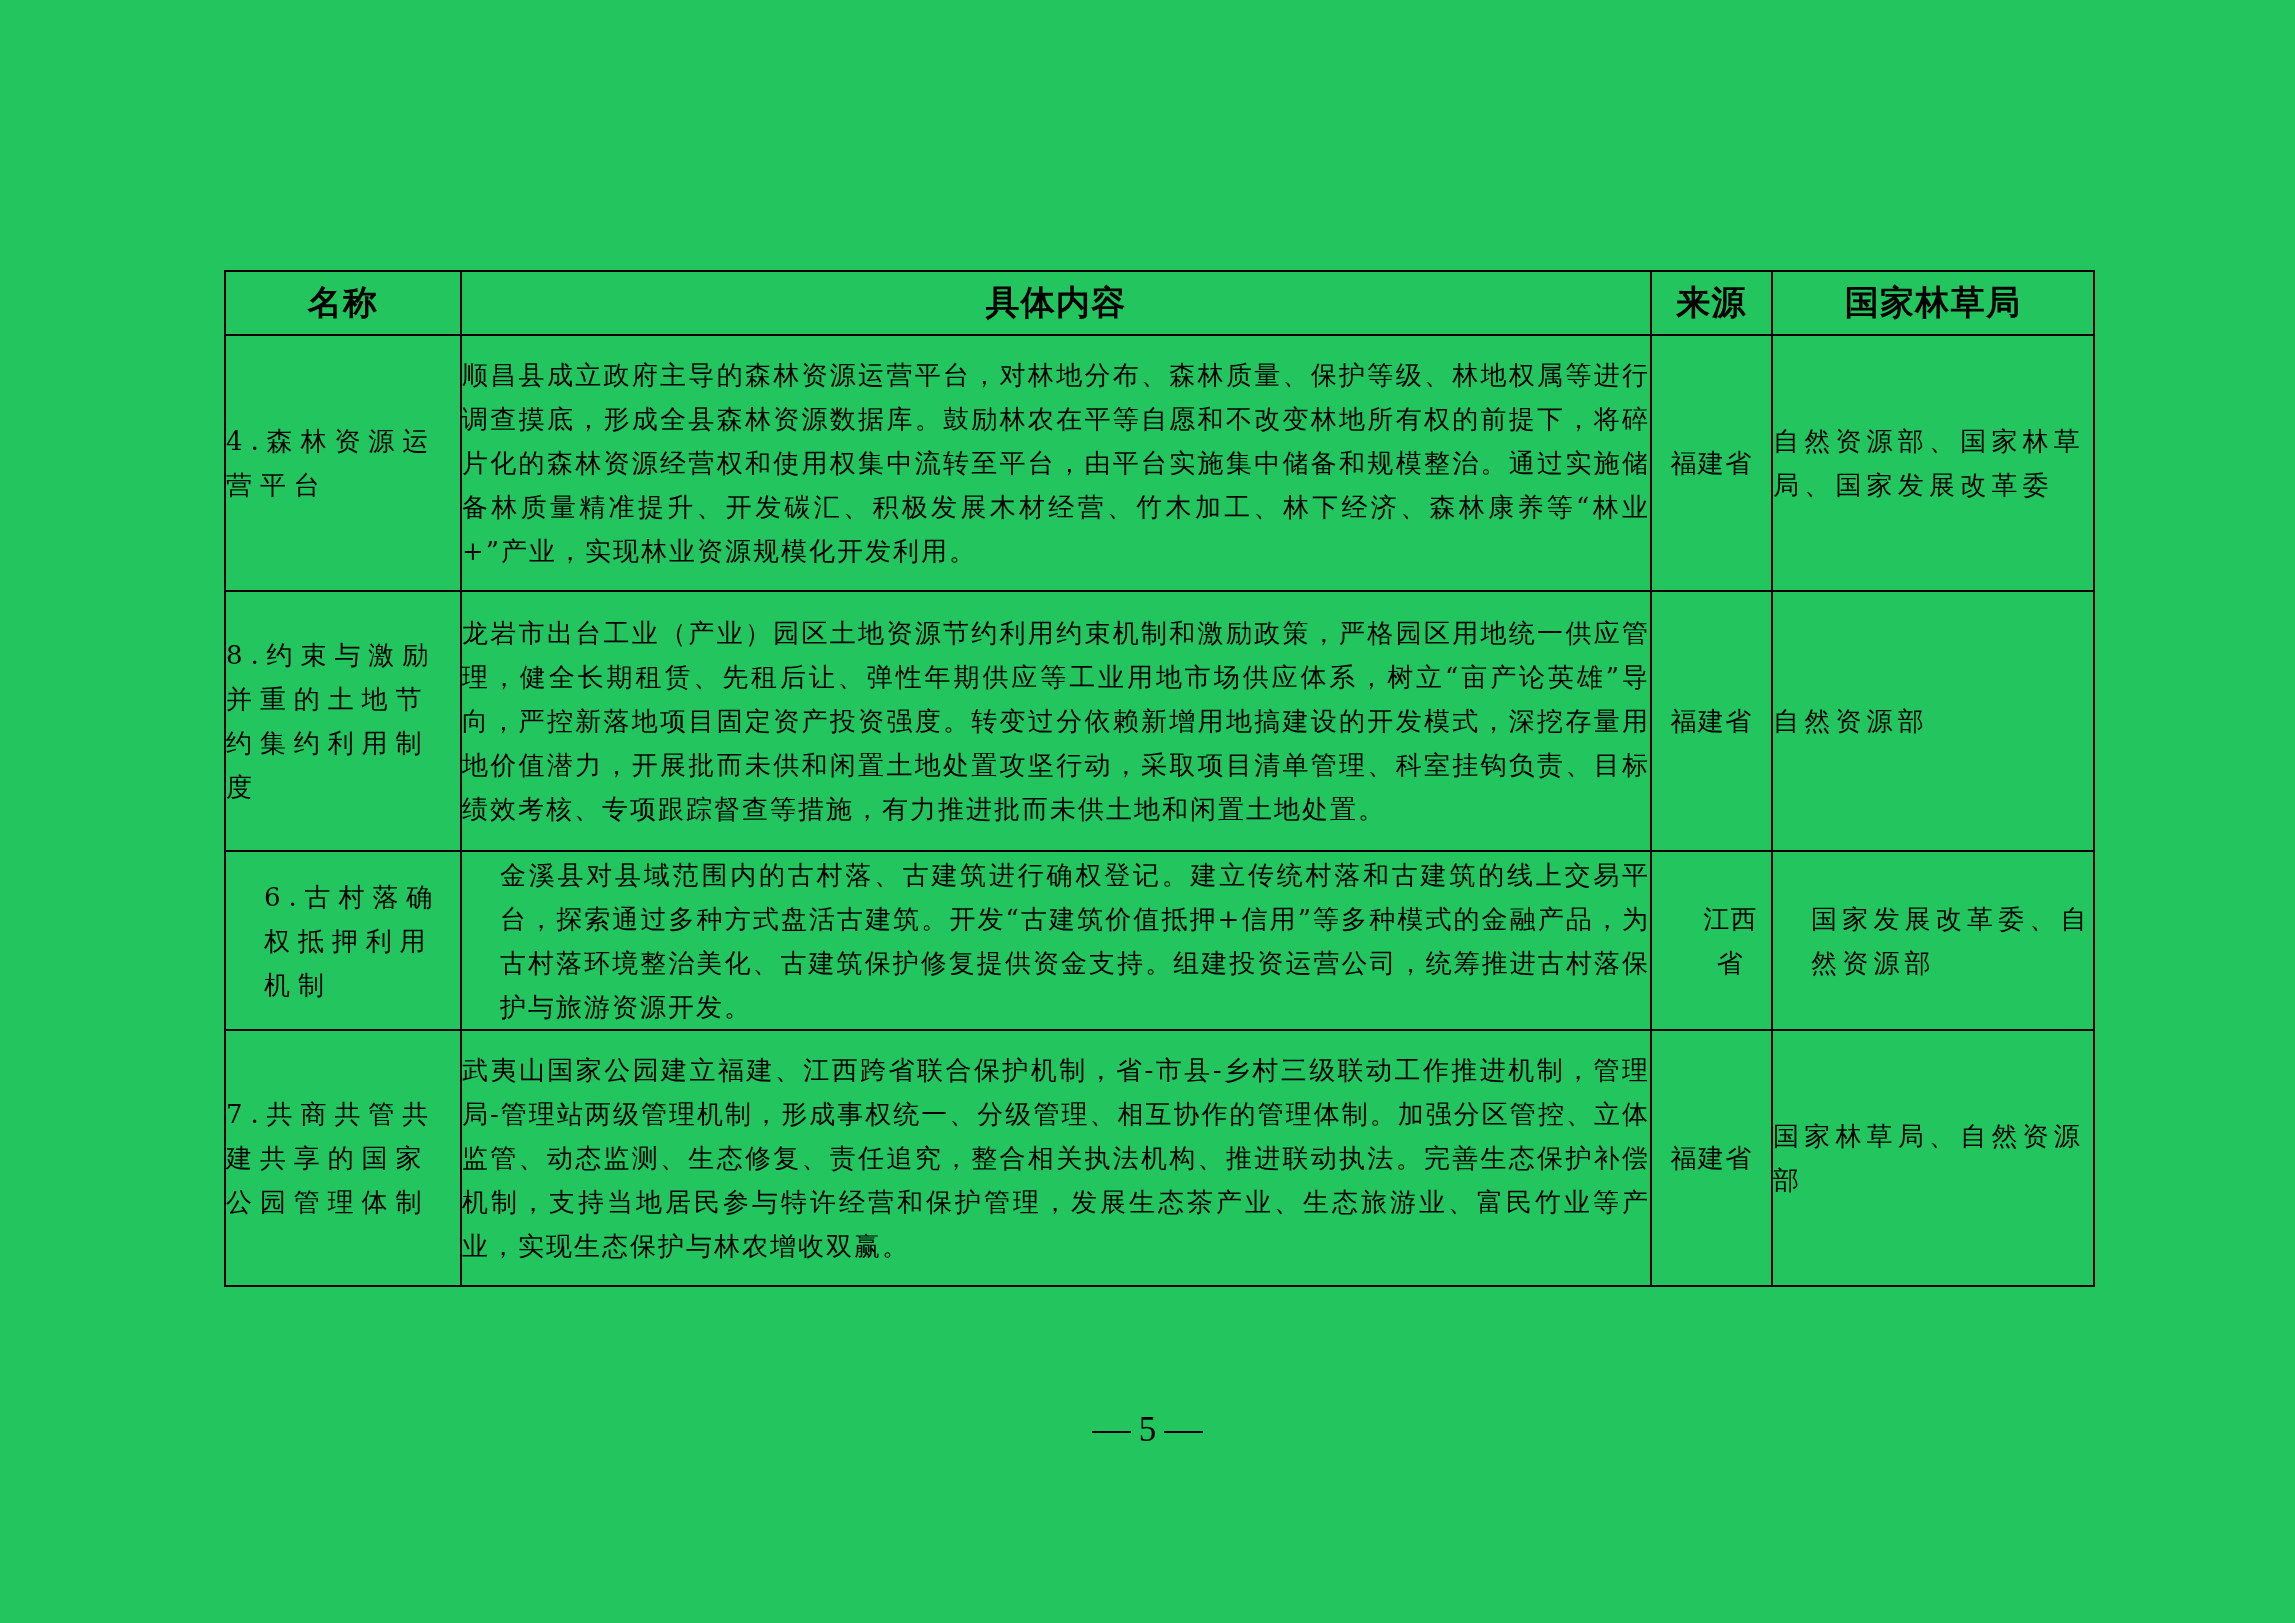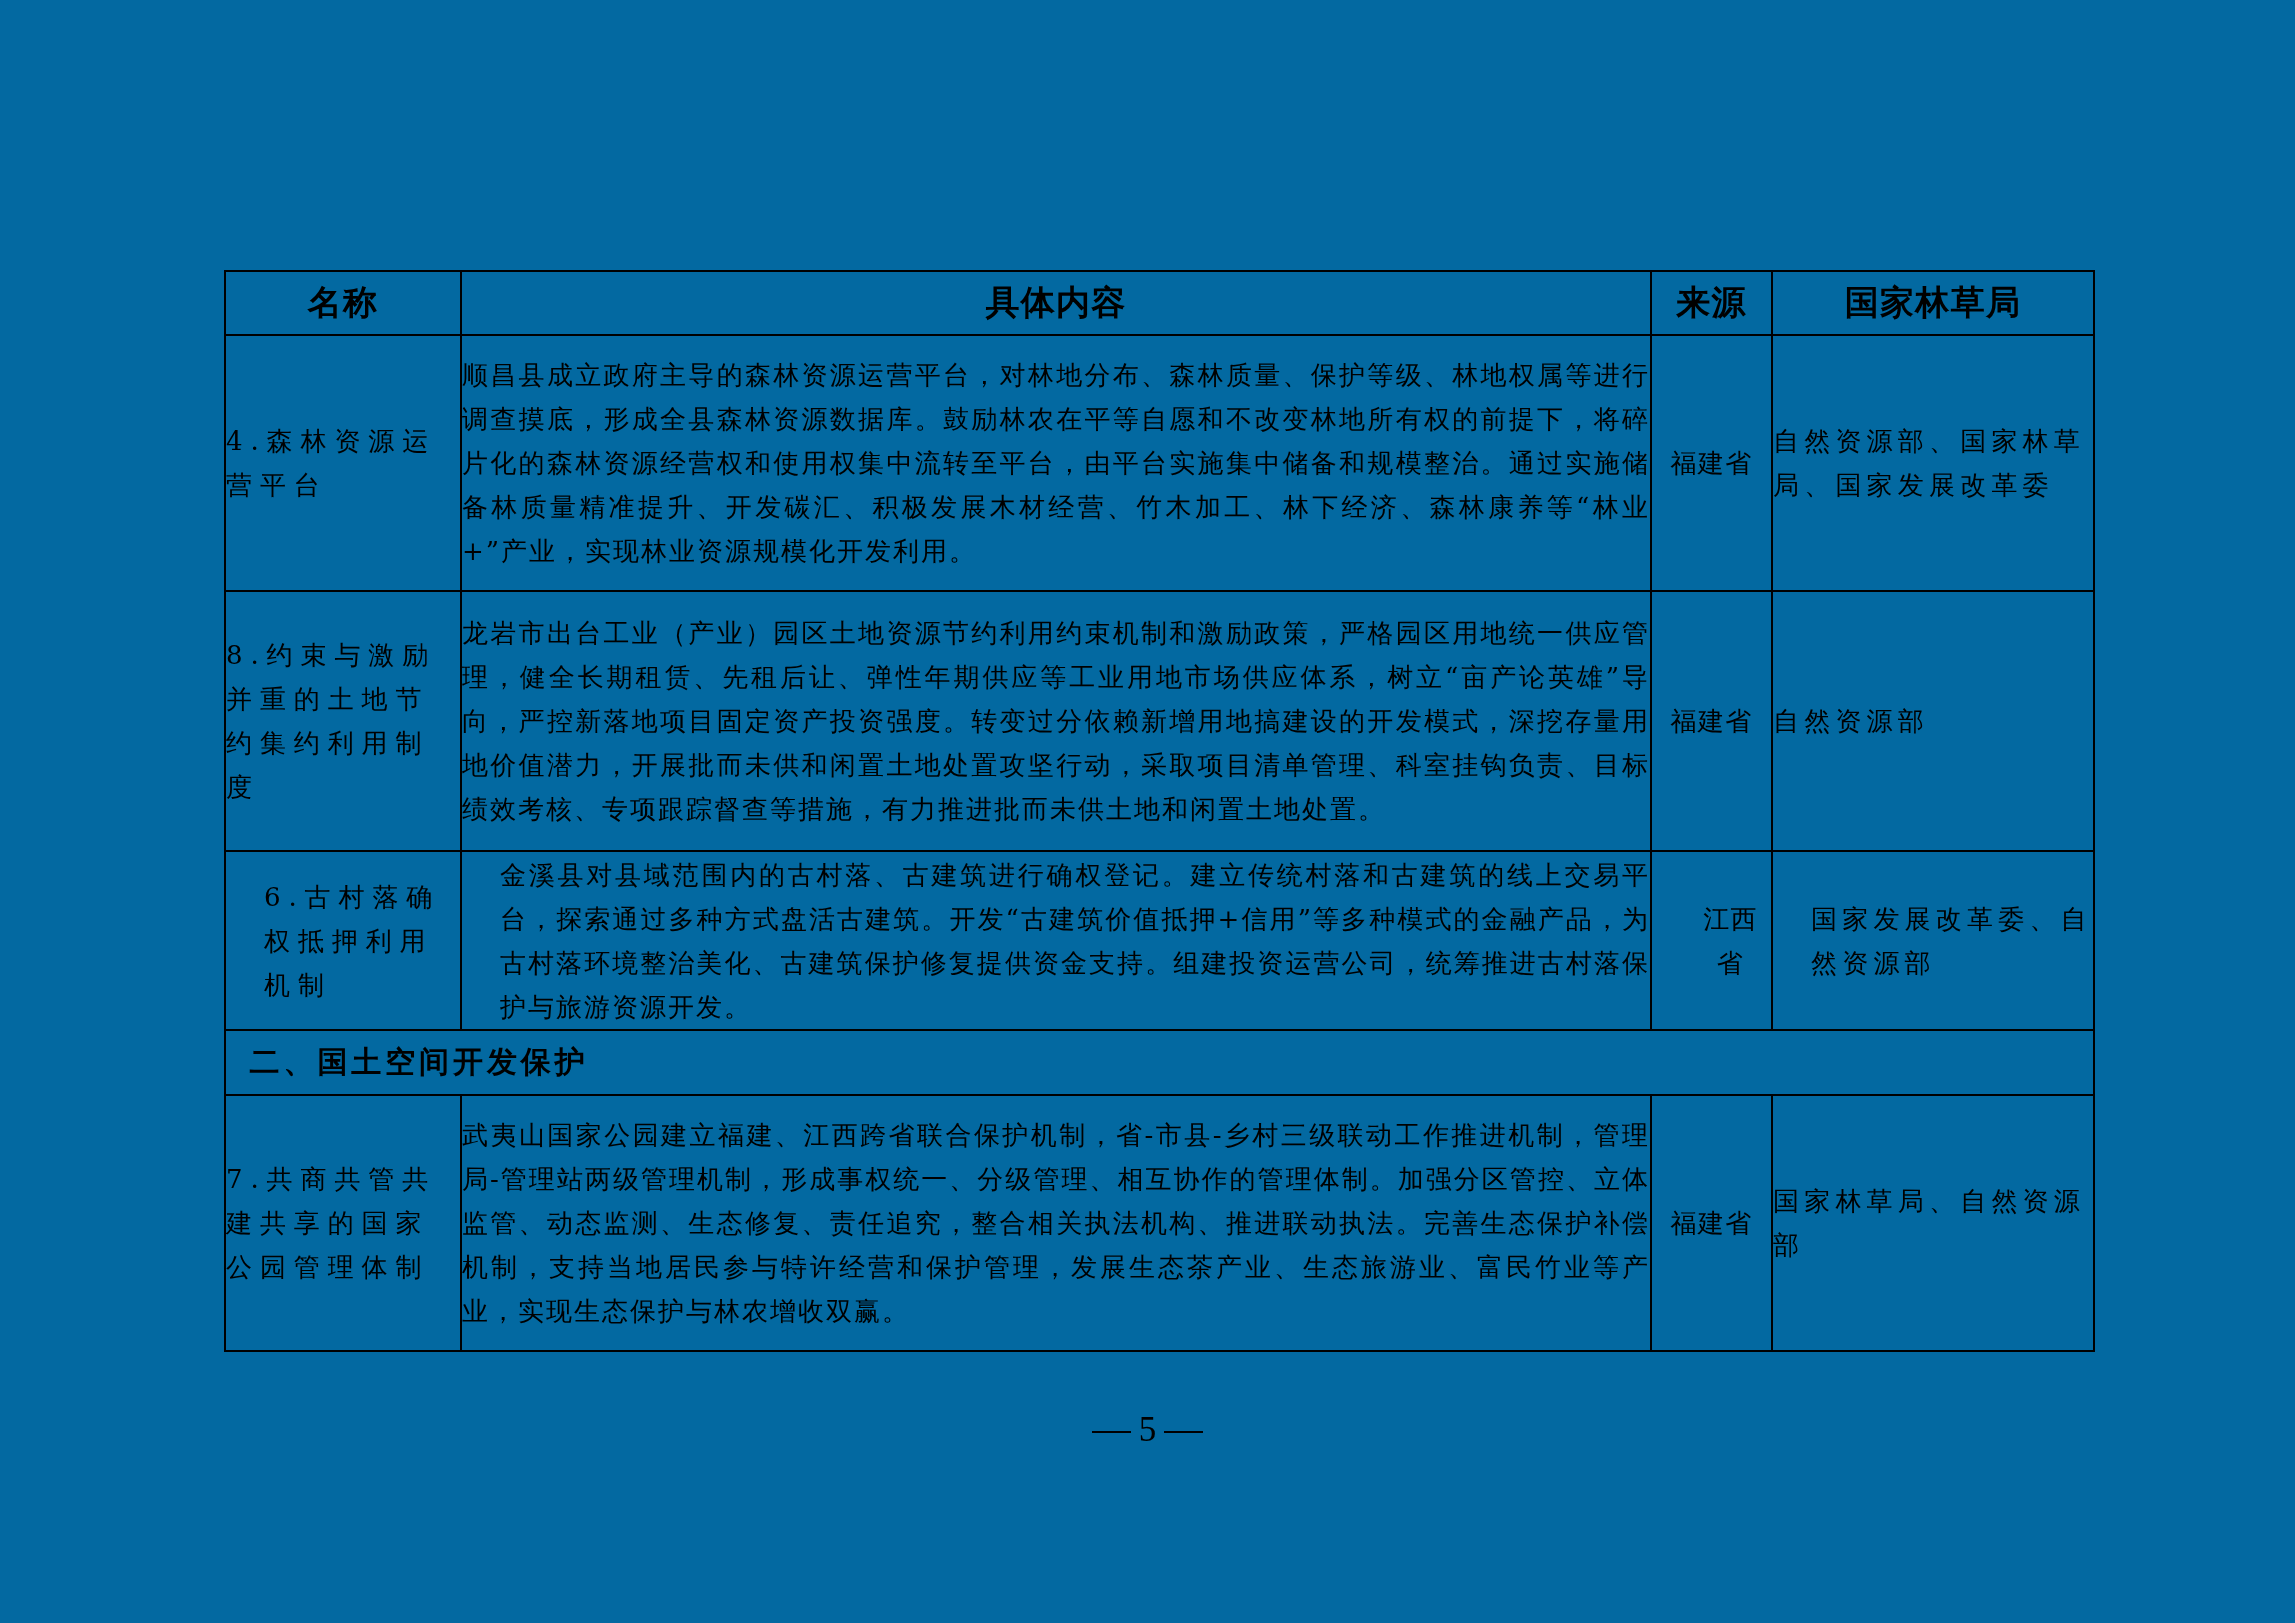--- a/index.html
+++ b/index.html
@@ -1,18 +1,18 @@
 <!DOCTYPE html>
 <html style="font-size:10.5px"><head>
 <meta charset="utf-8">
 <style>
   html, body { margin: 0; padding: 0; background: #ffffff; }
   body { width: 2295px; height: 1623px; position: relative; overflow: hidden;
          font-family: "DejaVu Serif", "Liberation Serif", serif; color: #000; }
-  .page { position: absolute; left: 0; top: 0; width: 2295px; height: 1623px; background: #0369a1; }
+  .page { position: absolute; left: 0; top: 0; width: 2295px; height: 1623px; background: #22c55e; }
   table.policy {
     position: absolute; left: 224px; top: 270px;
     width: 1868px; border-collapse: collapse; table-layout: fixed;
   }
   table.policy td, table.policy th {
     border: 2.6px solid #000; padding: 0; vertical-align: middle;
   }
   col.c-name { width: 236px; }
   col.c-content { width: 1190px; }
   col.c-source { width: 121px; }
@@ -102,25 +102,20 @@
           <div class="cell-text">金溪县对县域范围内的古村落、古建筑进行确权登记。建立传统村落和古建筑的线上交易平台，探索通过多种方式盘活古建筑。开发“古建筑价值抵押+信用”等多种模式的金融产品，为古村落环境整治美化、古建筑保护修复提供资金支持。组建投资运营公司，统筹推进古村落保护与旅游资源开发。</div>
         </td>
         <td class="source">
           <div class="cell-text">江西省</div>
         </td>
         <td class="dept">
           <div class="cell-text">国家发展改革委、自然资源部</div>
         </td>
       </tr>
 
-      <tr class="section">
-        <td colspan="4">
-          <span class="section-title">二、国土空间开发保护</span>
-        </td>
-      </tr>
 
       <tr class="r7">
         <td class="name">
           <div class="cell-text">7.共商共管共建共享的国家公园管理体制</div>
         </td>
         <td class="content">
           <div class="cell-text">武夷山国家公园建立福建、江西跨省联合保护机制，省-市县-乡村三级联动工作推进机制，管理局-管理站两级管理机制，形成事权统一、分级管理、相互协作的管理体制。加强分区管控、立体监管、动态监测、生态修复、责任追究，整合相关执法机构、推进联动执法。完善生态保护补偿机制，支持当地居民参与特许经营和保护管理，发展生态茶产业、生态旅游业、富民竹业等产业，实现生态保护与林农增收双赢。</div>
         </td>
         <td class="source">
           <div class="cell-text">福建省</div>

